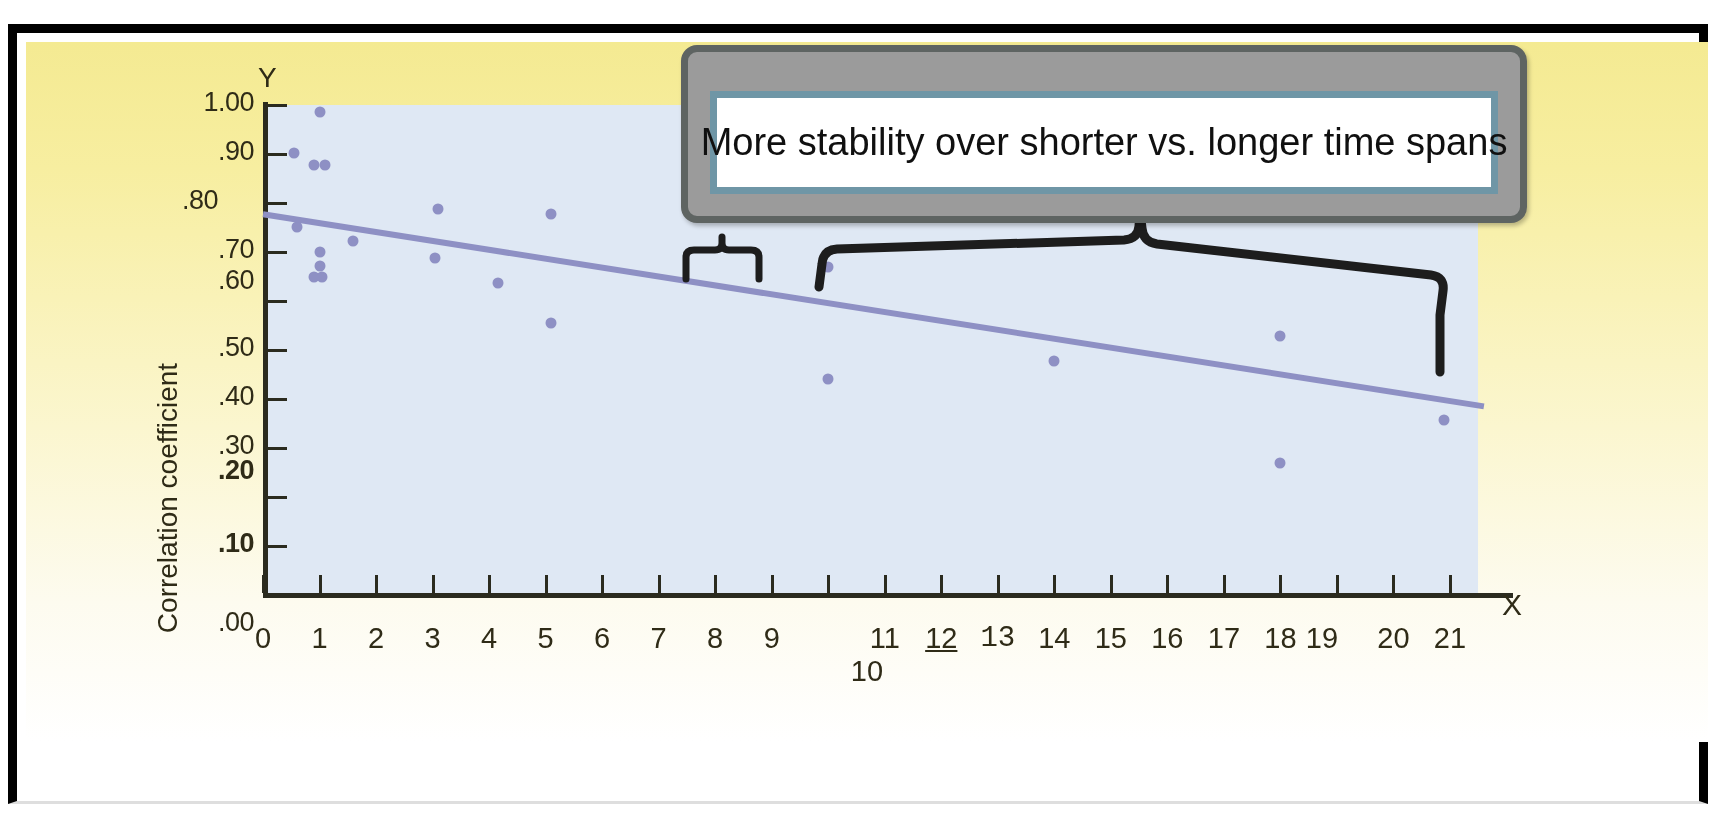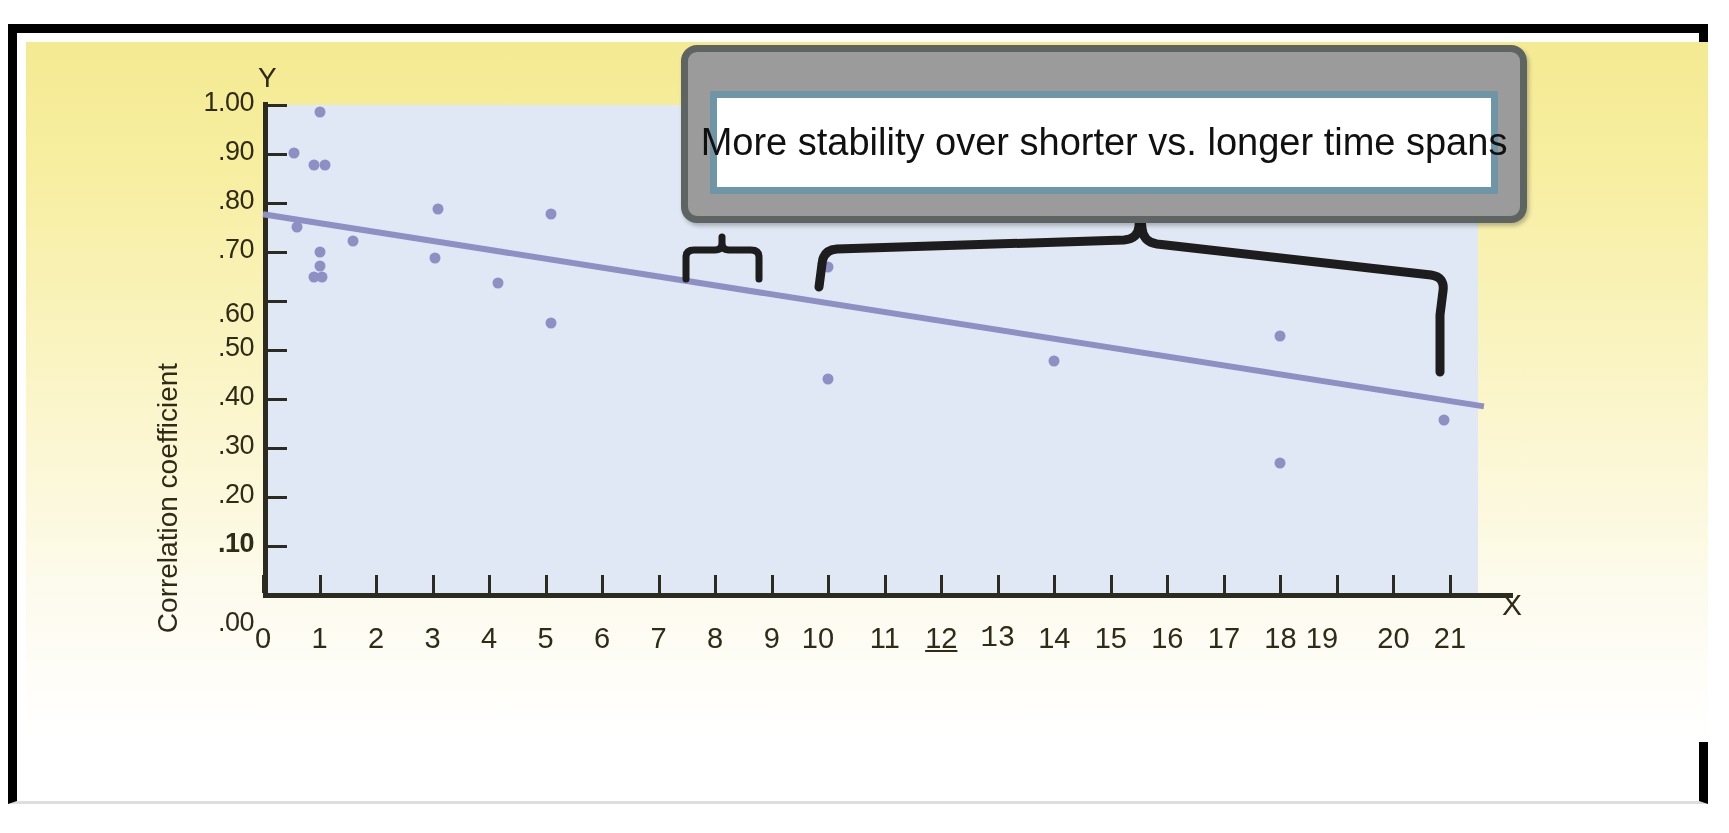--- a/index.html
+++ b/index.html
@@ -105,27 +105,27 @@
     <div id="y-axis-name">Y</div>
     <div id="x-axis-name">X</div>
 
     <div id="ytitle-wrap">
       <div id="ylabel-rot">Correlation coefficient</div>
     </div>
 
     <div id="ylabels">
         <div class="ytick-label" style="top: 45px; width: 108px;">1.00</div>
         <div class="ytick-label" style="top: 94px; width: 108px;">.90</div>
-        <div class="ytick-label" style="top: 143px; width: 108px;">.80</div>
+        <div class="ytick-label" style="top: 143px; width: 108px; text-align: center;">.80</div>
         <div class="ytick-label" style="top: 192px; width: 108px;">.70</div>
-        <div class="ytick-label" style="top: 256px; width: 108px;">.60</div>
+        <div class="ytick-label" style="top: 223px; width: 108px;">.60</div>
         <div class="ytick-label" style="top: 290px; width: 108px;">.50</div>
         <div class="ytick-label" style="top: 339px; width: 108px;">.40</div>
         <div class="ytick-label" style="top: 388px; width: 108px;">.30</div>
-        <div class="ytick-label" style="top: 437px; width: 108px;">.20</div>
+        <div class="ytick-label" style="top: 413px; width: 108px; font-weight: bold;">.20</div>
         <div class="ytick-label" style="top: 486px; width: 108px; font-weight: bold;">.10</div>
         <div class="ytick-label" style="top: 565px; width: 108px;">.00</div>
       </div>
     <div id="yticks">
         <div class="ytick" style="top: 62px;"></div>
         <div class="ytick" style="top: 111px;"></div>
         <div class="ytick" style="top: 160px;"></div>
         <div class="ytick" style="top: 209px;"></div>
         <div class="ytick" style="top: 258px;"></div>
         <div class="ytick" style="top: 307px;"></div>
@@ -151,21 +151,21 @@
         <div class="xtick-label" style="left: 519.619px;">5</div>
         <div class="xtick" style="left: 575.143px;"></div>
         <div class="xtick-label" style="left: 576.143px;">6</div>
         <div class="xtick" style="left: 631.667px;"></div>
         <div class="xtick-label" style="left: 632.667px;">7</div>
         <div class="xtick" style="left: 688.19px;"></div>
         <div class="xtick-label" style="left: 689.19px;">8</div>
         <div class="xtick" style="left: 744.714px;"></div>
         <div class="xtick-label" style="left: 745.714px;">9</div>
         <div class="xtick" style="left: 801.238px;"></div>
-        <div class="xtick-label" style="left: 792px;">10</div>
+        <div class="xtick-label" style="left: 841px; margin-top: 33px;">10</div>
         <div class="xtick" style="left: 857.762px;"></div>
         <div class="xtick-label" style="left: 858.762px;">11</div>
         <div class="xtick" style="left: 914.286px;"></div>
         <div class="xtick-label" style="left: 915.286px; text-decoration: underline;">12</div>
         <div class="xtick" style="left: 970.81px;"></div>
         <div class="xtick-label" style="left: 971.81px; font-family: Liberation Mono, monospace;">13</div>
         <div class="xtick" style="left: 1027.33px;"></div>
         <div class="xtick-label" style="left: 1028.33px;">14</div>
         <div class="xtick" style="left: 1083.86px;"></div>
         <div class="xtick-label" style="left: 1084.86px;">15</div>

